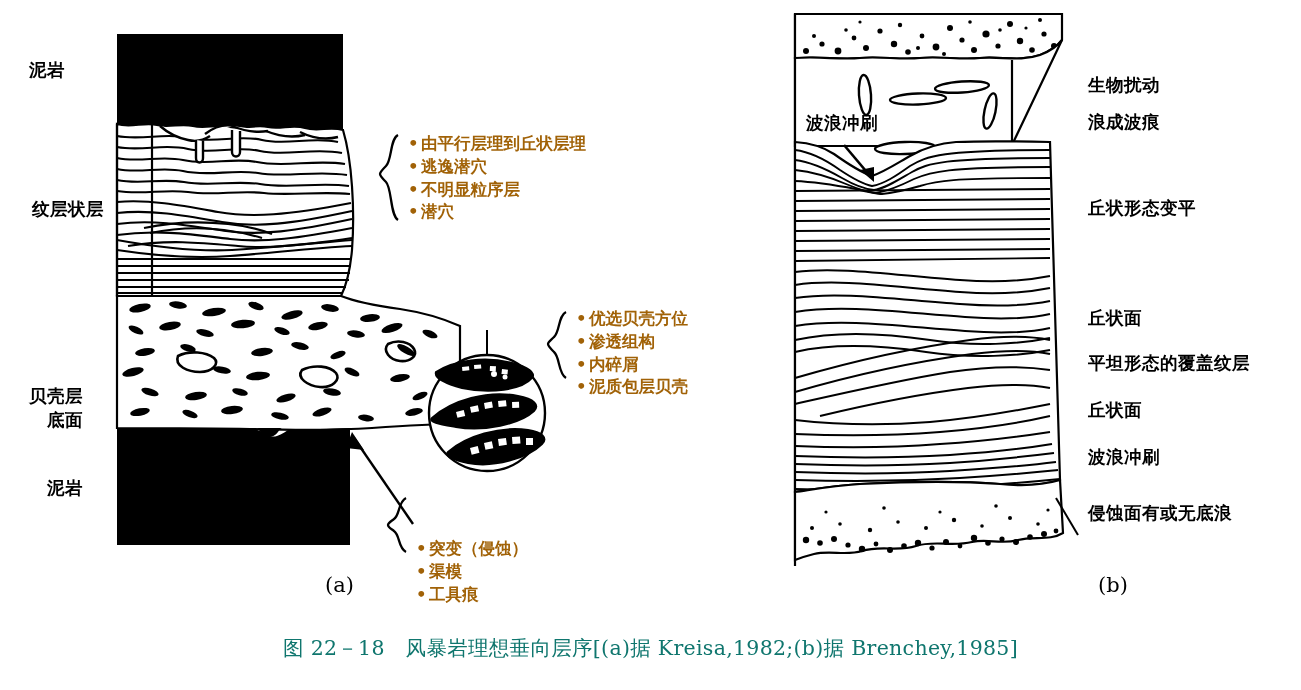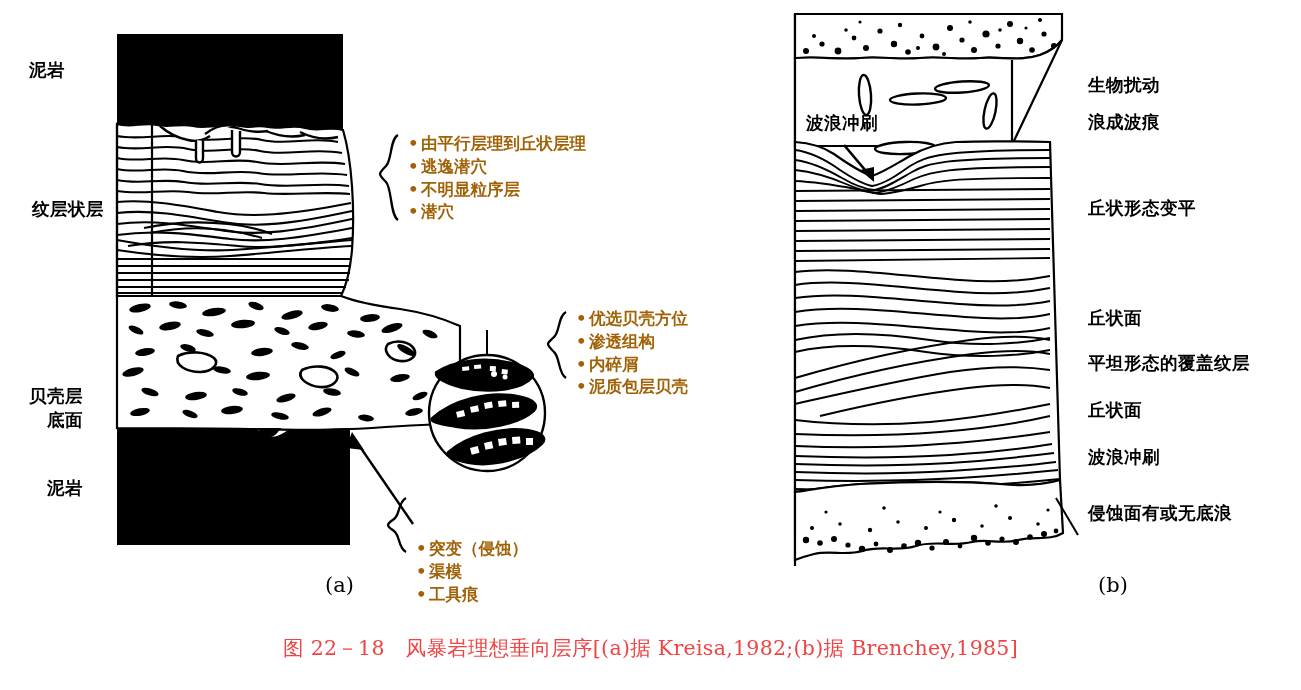--- a/index.html
+++ b/index.html
@@ -25,21 +25,21 @@
   .bullets .row{display:block;}
   .bullets .bl{display:inline-block;width:13px;}
   .bullets .cont{padding-left:13px;display:block;}
   .panel-tag{
     position:absolute;font-family:"DejaVu Serif","Liberation Serif",serif;
     font-size:21px;color:#000;font-weight:400;
   }
   .caption{
     position:absolute;left:0;top:634px;width:1301px;text-align:center;
     font-family:"DejaVu Serif","Liberation Serif",serif;
-    font-size:20.5px;color:#ef4444;letter-spacing:0.3px;white-space:nowrap;
+    font-size:20.5px;color:#0f766e;letter-spacing:0.3px;white-space:nowrap;
   }
 </style>
 </head>
 <body>
 
 <div class="fig">
 <svg width="1301" height="690" viewBox="0 0 1301 690" xmlns="http://www.w3.org/2000/svg">
   <rect x="0" y="0" width="1301" height="690" fill="#ffffff"></rect>
 
   <g>

